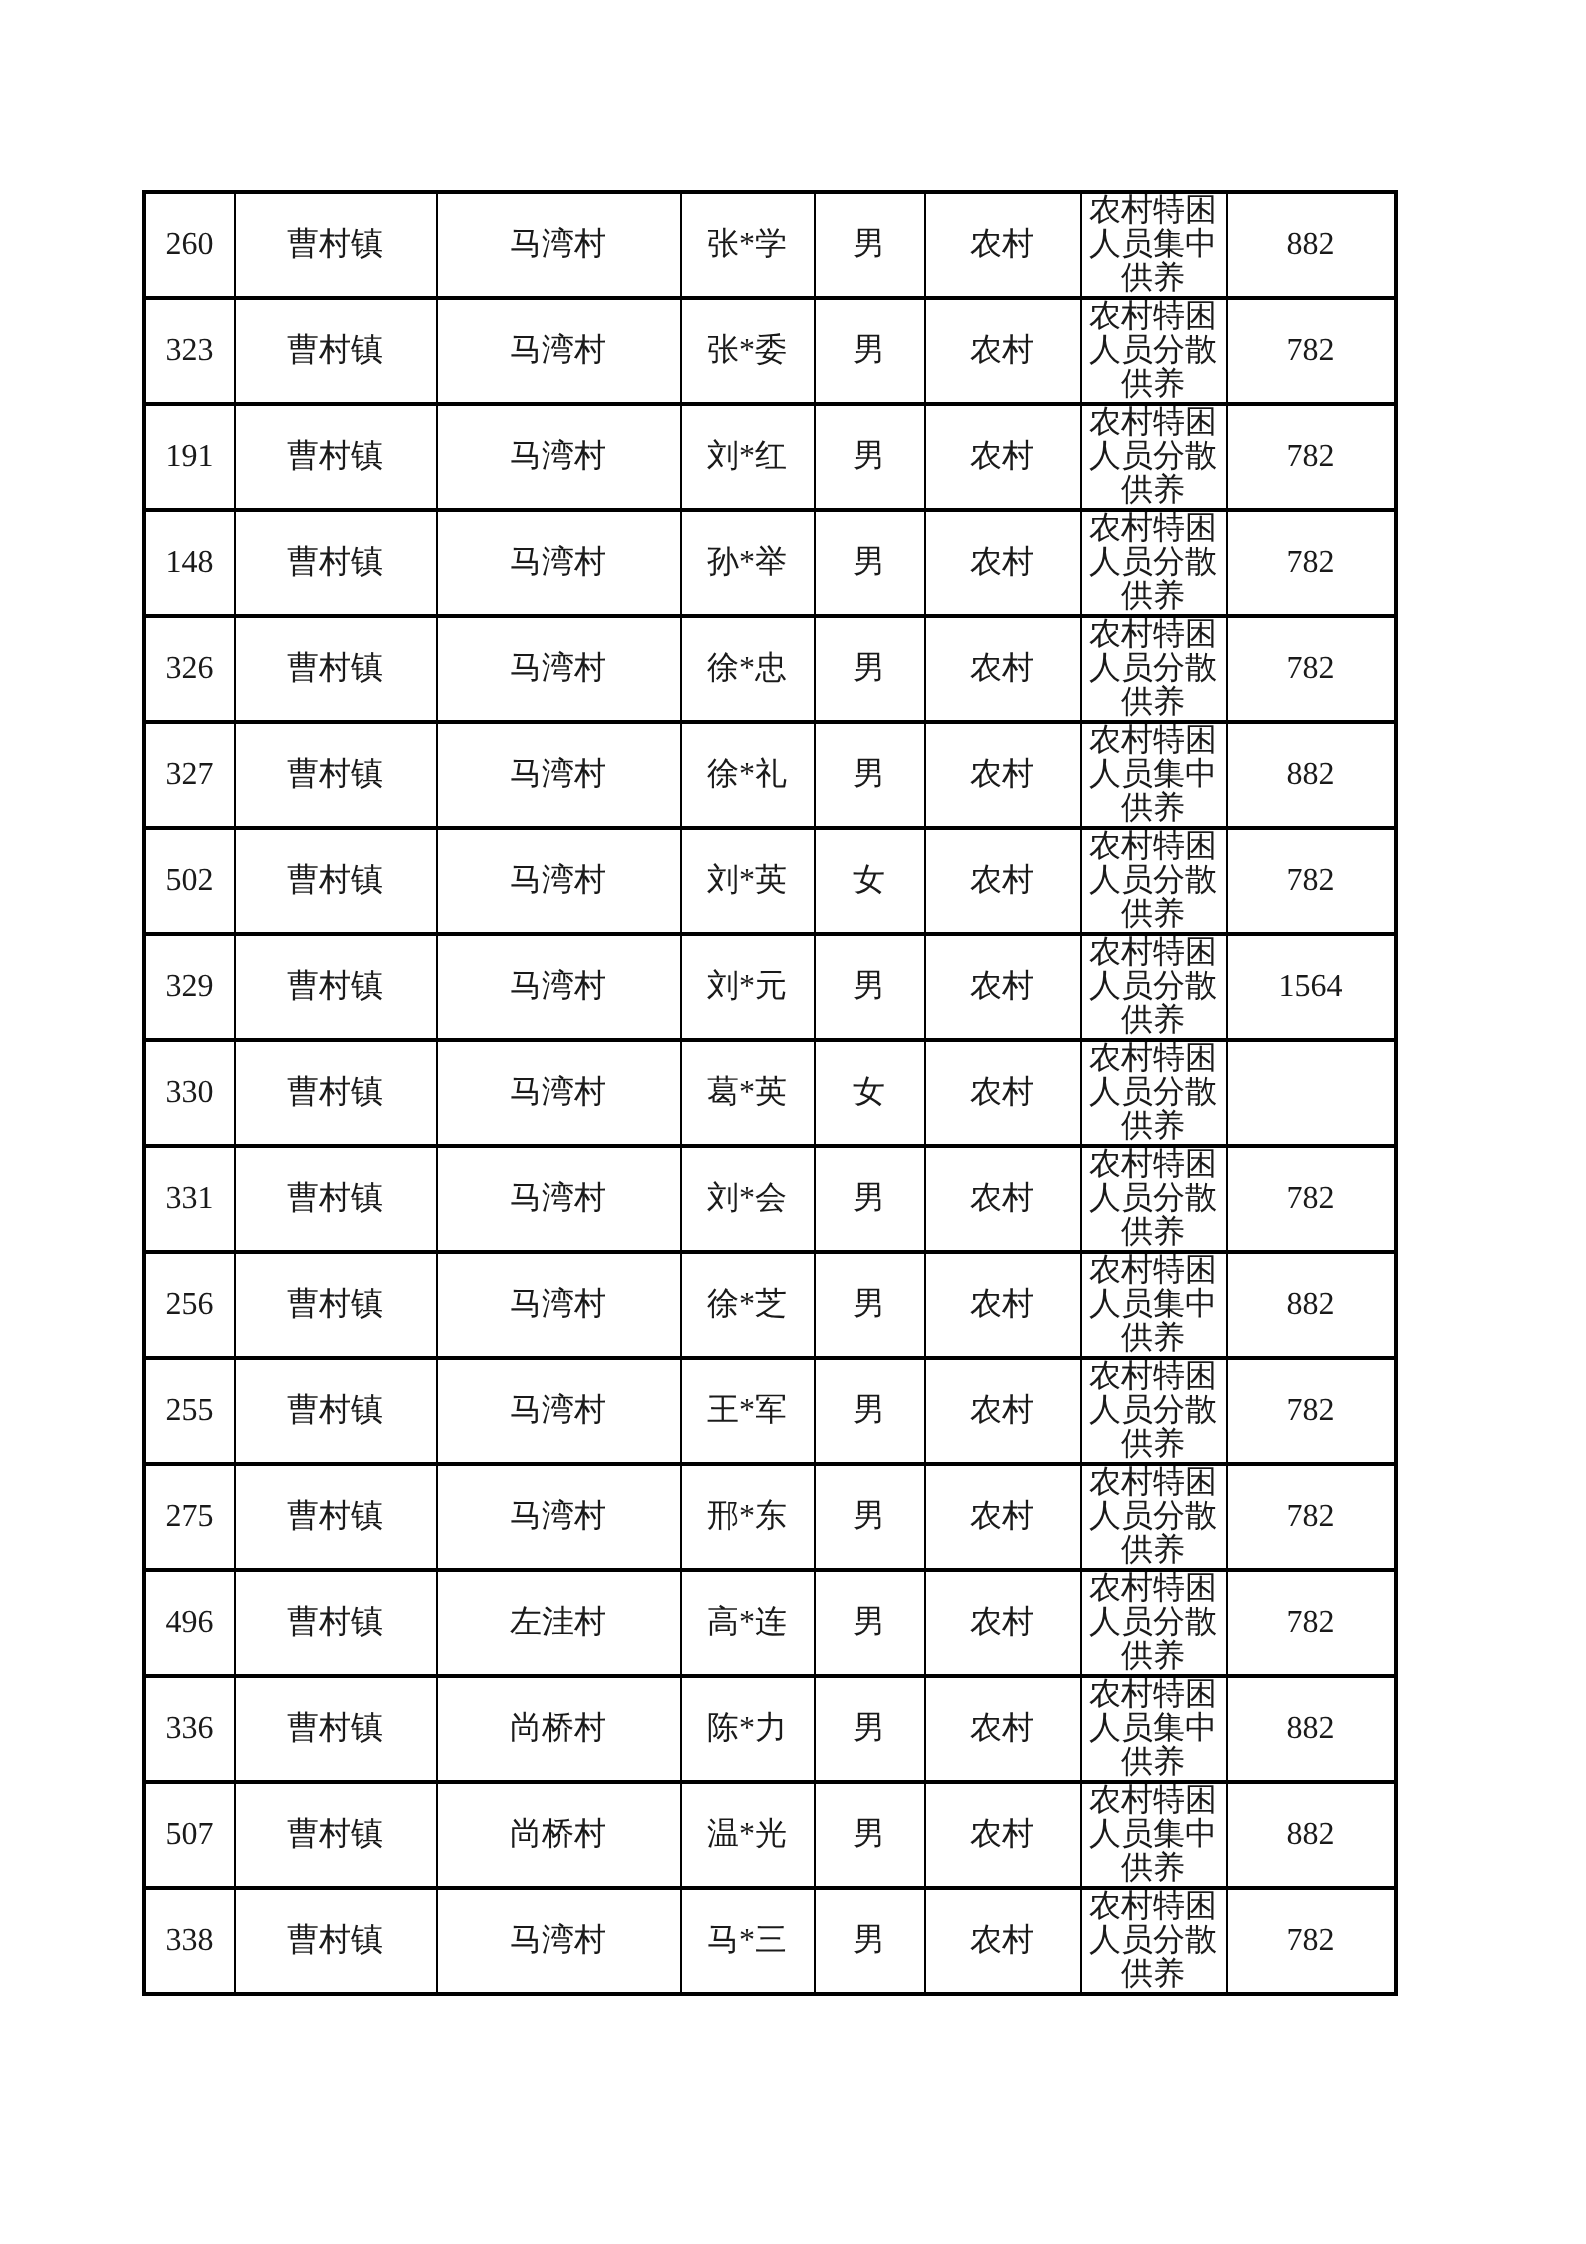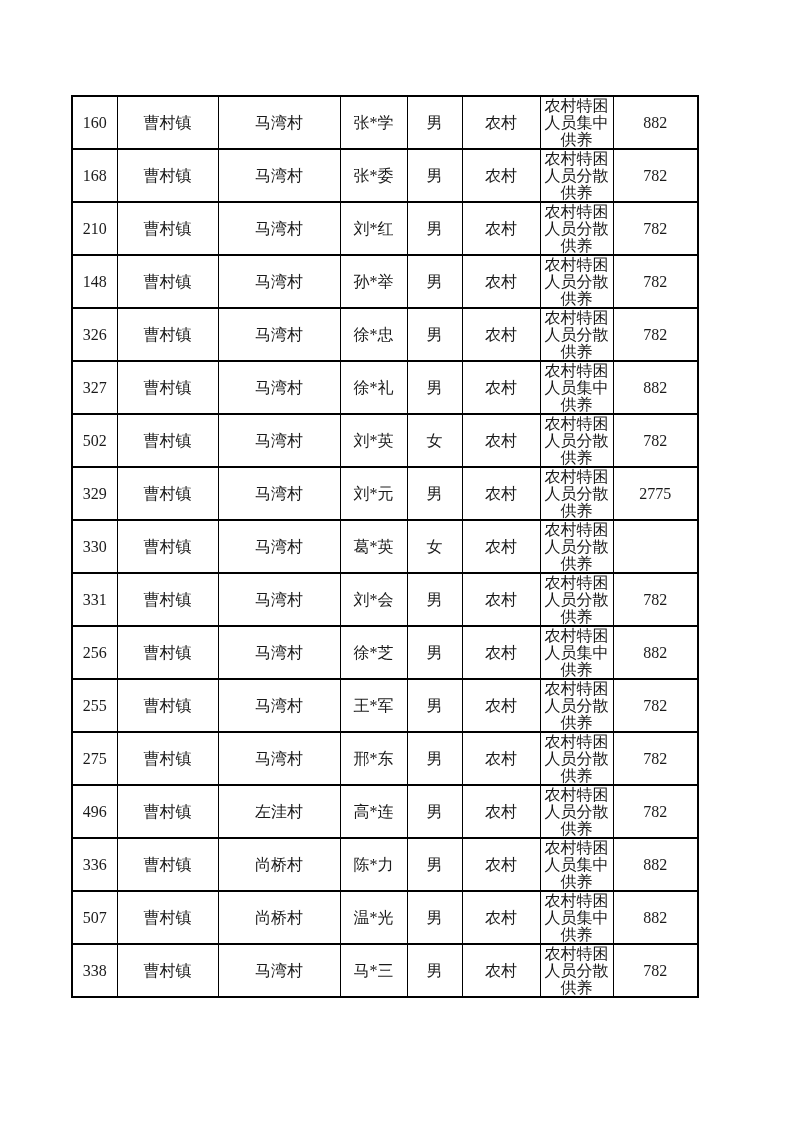--- a/index.html
+++ b/index.html
@@ -63,41 +63,41 @@
       <col class="c-town">
       <col class="c-village">
       <col class="c-name">
       <col class="c-gender">
       <col class="c-area">
       <col class="c-support">
       <col class="c-amount">
     </colgroup>
     <tbody id="table-body">
         <tr>
-          <td>160</td>
+          <td>260</td>
           <td>曹村镇</td>
           <td>马湾村</td>
           <td>张*学</td>
           <td>男</td>
           <td>农村</td>
           <td><span class="wrap">农村特困人员集中供养</span></td>
           <td>882</td>
         </tr>
         <tr>
-          <td>168</td>
+          <td>323</td>
           <td>曹村镇</td>
           <td>马湾村</td>
           <td>张*委</td>
           <td>男</td>
           <td>农村</td>
           <td><span class="wrap">农村特困人员分散供养</span></td>
           <td>782</td>
         </tr>
         <tr>
-          <td>210</td>
+          <td>191</td>
           <td>曹村镇</td>
           <td>马湾村</td>
           <td>刘*红</td>
           <td>男</td>
           <td>农村</td>
           <td><span class="wrap">农村特困人员分散供养</span></td>
           <td>782</td>
         </tr>
         <tr>
           <td>148</td>
@@ -140,21 +140,21 @@
           <td>782</td>
         </tr>
         <tr>
           <td>329</td>
           <td>曹村镇</td>
           <td>马湾村</td>
           <td>刘*元</td>
           <td>男</td>
           <td>农村</td>
           <td><span class="wrap">农村特困人员分散供养</span></td>
-          <td>2775</td>
+          <td>1564</td>
         </tr>
         <tr>
           <td>330</td>
           <td>曹村镇</td>
           <td>马湾村</td>
           <td>葛*英</td>
           <td>女</td>
           <td>农村</td>
           <td><span class="wrap">农村特困人员分散供养</span></td>
           <td></td>

